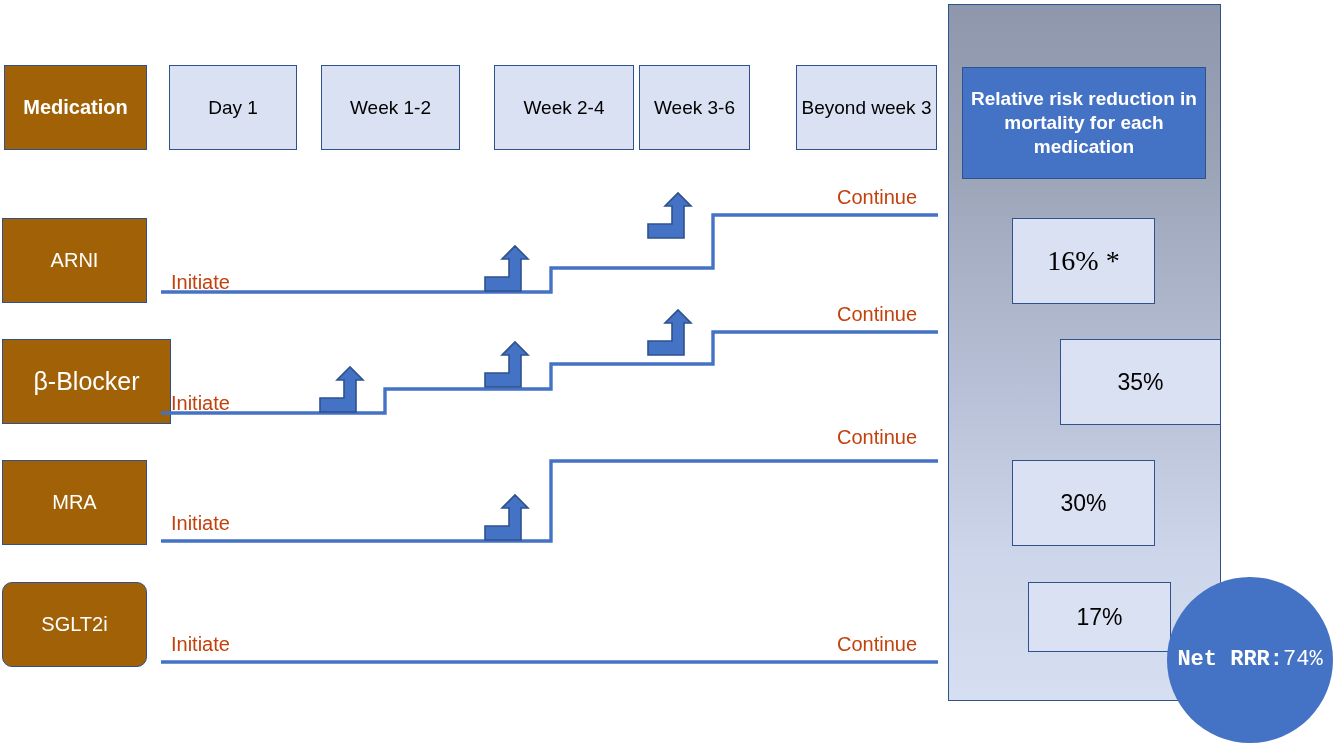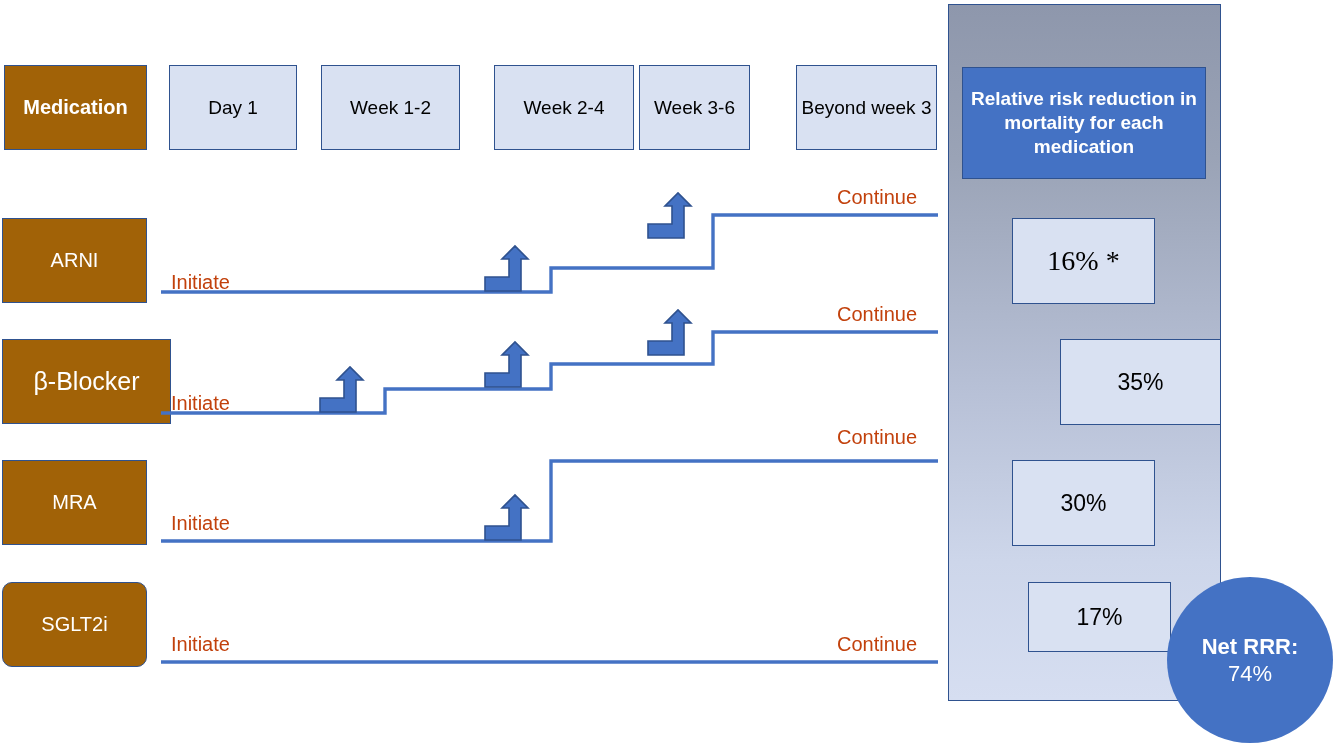--- a/index.html
+++ b/index.html
@@ -29,22 +29,22 @@
   .panel-title{position:absolute;box-sizing:border-box;background:#4472C4;
        border:1px solid #2F528F;color:#fff;font-weight:bold;font-size:19px;
        display:flex;align-items:center;justify-content:center;text-align:center;
        line-height:1.25;padding:0 6px;}
   .rrr{position:absolute;box-sizing:border-box;background:#D9E1F2;
        border:1px solid #2F528F;display:flex;align-items:center;
        justify-content:center;font-size:23px;color:#000;}
   .rrr.serif{font-family:"Liberation Serif",serif;font-size:28px;}
 
   .netcircle{position:absolute;border-radius:50%;background:#4472C4;
-       color:#fff;display:flex;flex-direction:column;align-items:center;
-       justify-content:center;text-align:center;font-size:22px;line-height:1.25;}
+       color:#fff;display:flex;flex-direction:row;align-items:center;
+       justify-content:center;text-align:center;font-size:22px;line-height:1.25;font-family:Liberation Mono, monospace;}
   .netcircle .t1{font-weight:bold;}
   .netcircle .t2{font-weight:normal;}
 
   svg.lines{position:absolute;left:0;top:0;width:1333px;height:750px;
             pointer-events:none;}
 </style>
 </head>
 <body>
 
 <div class="stage">

